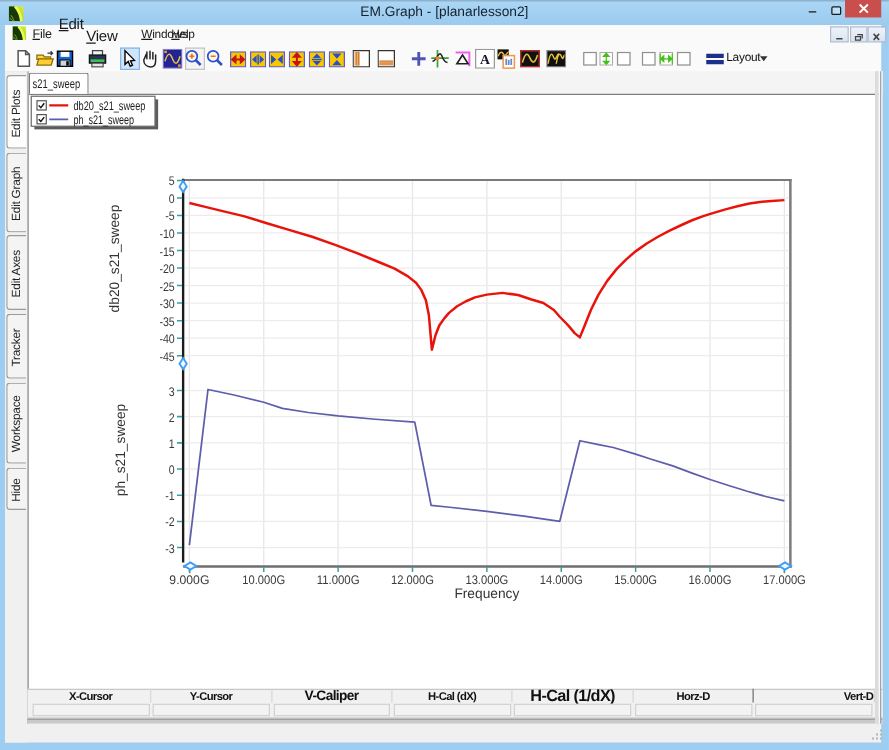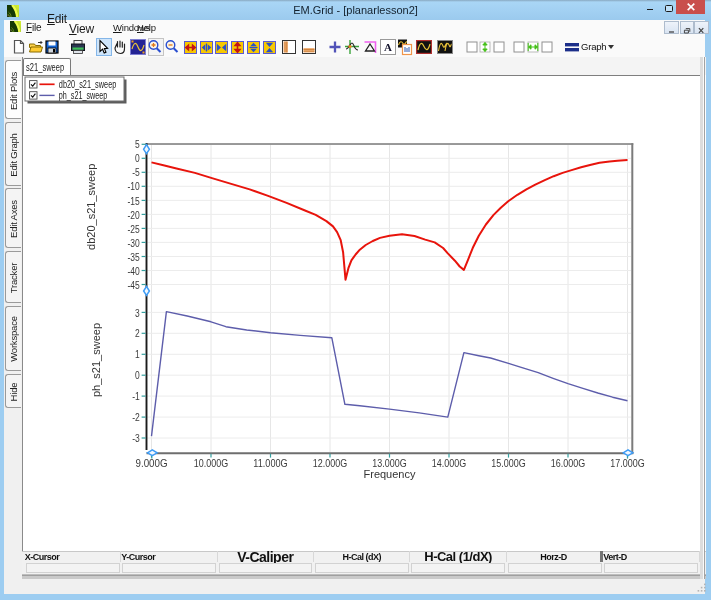--- a/index.html
+++ b/index.html
@@ -15,21 +15,21 @@
           <stop offset="1" stop-color="#d8f038"></stop>
         </linearGradient>
       </defs>
 <rect width="16" height="16" fill="url(#lg6.5)"></rect>
 <path d="M 0,0 L 6,0 C 10,5 12,10 12.5,16 L 0,16 Z" fill="#153a05"></path>
 <path d="M 6.8,0 C 10.8,4.5 13,10 13.5,16" fill="none" stroke="#ecfc4c" stroke-width="3"></path>
 <path d="M 2,9.5 C 4,11 5.2,13 5.6,15.8" fill="none" stroke="#6e8c1e" stroke-width="1.3"></path>
 <path d="M 0.8,12.5 C 2.6,13.5 3.8,14.6 4.1,16" fill="none" stroke="#8fae2c" stroke-width="1"></path>
 <rect x="0.6" y="13.6" width="1.4" height="1.4" fill="#7a4a62"></rect>
 </svg>
-<div class="abs" style="left:0;top:3.5px;width:711px;text-align:center;font-size:11px;color:#14222e">EM.Grid - [planarlesson2]</div>
+<div class="abs" style="left:0;top:3.5px;width:711px;text-align:center;font-size:11px;color:#14222e">EM.Graph - [planarlesson2]</div>
 <div class="abs" style="left:646.5px;top:8.6px;width:6.4px;height:1.8px;background:#1a1a1a"></div>
 <div class="abs" style="left:664.5px;top:4.5px;width:6.8px;height:5.4px;border:1.3px solid #1a1a1a;border-radius:1.5px;background:#bfe0f8"></div>
 <div class="abs" style="left:675.5px;top:0;width:29.8px;height:13.7px;background:#c94f4c">
 <svg width="29.8" height="13.7">
         <path d="M 11.7,3.6 L 18.3,10.1 M 18.3,3.6 L 11.7,10.1" stroke="#fff" stroke-width="1.6"></path>
       </svg></div>
 
 <div class="abs" style="left:4.2px;top:19.5px;width:701.3px;height:16px;background:#fafafa"></div>
 <svg style="position:absolute;left:10px;top:21.3px" width="11" height="11" viewBox="0 0 16 16">
 <defs>
@@ -190,21 +190,21 @@
       <path d="M 1.5,6 h 9 M 1.5,6 l 2.5,-2.2 v 4.4 z M 10.5,6 l -2.5,-2.2 v 4.4 z" fill="#44c018" stroke="#44c018" stroke-width="1"></path>
       <path d="M 1.2,2 v 8 M 10.8,2 v 8" stroke="#44c018" stroke-width="1"></path>
     </svg>
 <svg style="position:absolute;left:540.5px;top:41.0px" width="12" height="12" viewBox="0 0 12 12">
       <rect x="1" y="1" width="10" height="10" fill="#fff" stroke="#909090" stroke-width="1"></rect>
     </svg>
 <svg style="position:absolute;left:563.5px;top:41.0px" width="16" height="12" viewBox="0 0 16 12">
       <rect x="1" y="2" width="14" height="3.4" fill="#1c2f8a"></rect>
       <rect x="1" y="7" width="14" height="3.4" fill="#1c2f8a"></rect>
     </svg>
-<div style="position:absolute;left:581px;top:41px;font-size:9.5px;letter-spacing:-0.2px;color:#111">Graph</div>
+<div style="position:absolute;left:581px;top:41px;font-size:9.5px;letter-spacing:-0.2px;color:#111">Layout</div>
 <div style="position:absolute;left:608px;top:45px;width:0;height:0;border-left:3.5px solid transparent;border-right:3.5px solid transparent;border-top:4px solid #333"></div>
 
 <div class="abs" style="left:4.2px;top:57.3px;width:17.8px;height:536.5px;background:#f0f0f0"></div>
 <div class="abs" style="left:22px;top:57.3px;width:683.6px;height:521.5px;background:#fff;border-left:1px solid #8a8a8a;box-sizing:border-box"></div>
 <div class="abs" style="left:23px;top:57.3px;width:682.6px;height:17.7px;background:#f4f4f4"></div>
 <div style="position:absolute;left:5px;top:60px;width:16px;height:59px;background:#fdfdfd;border:1px solid #9a9a9a;border-right:none;border-radius:3px 0 0 3px;box-sizing:border-box;">
       <div style="position:absolute;left:2px;top:30px;transform:rotate(-90deg) translateX(-50%);transform-origin:0 0;font-size:9.5px;letter-spacing:-0.2px;color:#222;white-space:nowrap">Edit Plots</div>
     </div>
     <div style="position:absolute;left:5px;top:122px;width:16px;height:64px;background:#f4f4f4;border:1px solid #9a9a9a;border-right:none;border-radius:3px 0 0 3px;box-sizing:border-box;">
       <div style="position:absolute;left:2px;top:32px;transform:rotate(-90deg) translateX(-50%);transform-origin:0 0;font-size:9.5px;letter-spacing:-0.2px;color:#222;white-space:nowrap">Edit Graph</div>
@@ -331,33 +331,33 @@
 <path d="M 31,84.3 L 32.7,86.1 L 35.4,82.6" fill="none" stroke="#111" stroke-width="1.15"></path>
 <rect x="29.6" y="91.7" width="7.4" height="7.4" fill="#fff" stroke="#4a4a4a" stroke-width="0.9"></rect>
 <path d="M 31,95.4 L 32.7,97.2 L 35.4,93.7" fill="none" stroke="#111" stroke-width="1.15"></path>
 <line x1="39.4" y1="84.3" x2="54.6" y2="84.3" stroke="#e8140c" stroke-width="1.7"></line>
 <line x1="39.4" y1="95.4" x2="54.6" y2="95.4" stroke="#5d5dab" stroke-width="1.4"></line>
 <text x="58.8" y="87.9" font-size="10" fill="#1c1c1c" textLength="57.5" lengthAdjust="spacingAndGlyphs">db20_s21_sweep</text>
 <text x="58.8" y="99" font-size="10" fill="#1c1c1c" textLength="48.5" lengthAdjust="spacingAndGlyphs">ph_s21_sweep</text>
 </svg>
 
 <div class="abs" style="left:22px;top:550.5px;width:683.6px;height:24px;background:#f1f1f1;border-top:1px solid #c8c8c8;border-bottom:1px solid #bdbdbd;box-sizing:border-box"></div>
-<div style="position:absolute;left:24.8px;top:550.5px;width:96.4px;height:11.5px;border-right:1px solid #d8d8d8;box-sizing:border-box;text-align:left;font-size:9px;font-weight:bold;letter-spacing:-0.5px;color:#111;line-height:12px">X-Cursor</div>
+<div style="position:absolute;left:24.8px;top:550.5px;width:96.4px;height:11.5px;border-right:1px solid #d8d8d8;box-sizing:border-box;text-align:center;font-size:9px;font-weight:bold;letter-spacing:-0.5px;color:#111;line-height:12px">X-Cursor</div>
     <div style="position:absolute;left:25.8px;top:563px;width:93.9px;height:10px;background:#f3f3f3;border:1px solid #d2d2d2;box-sizing:border-box"></div>
-    <div style="position:absolute;left:121.2px;top:550.5px;width:96.4px;height:11.5px;border-right:1px solid #d8d8d8;box-sizing:border-box;text-align:left;font-size:9px;font-weight:bold;letter-spacing:-0.5px;color:#111;line-height:12px">Y-Cursor</div>
+    <div style="position:absolute;left:121.2px;top:550.5px;width:96.4px;height:11.5px;border-right:1px solid #d8d8d8;box-sizing:border-box;text-align:center;font-size:9px;font-weight:bold;letter-spacing:-0.5px;color:#111;line-height:12px">Y-Cursor</div>
     <div style="position:absolute;left:122.2px;top:563px;width:93.9px;height:10px;background:#f3f3f3;border:1px solid #d2d2d2;box-sizing:border-box"></div>
-    <div style="position:absolute;left:217.6px;top:550.5px;width:96.4px;height:11.5px;border-right:1px solid #d8d8d8;box-sizing:border-box;text-align:center;font-size:14px;font-weight:bold;letter-spacing:-0.5px;color:#111;line-height:12px">V-Caliper</div>
+    <div style="position:absolute;left:217.6px;top:550.5px;width:96.4px;height:11.5px;border-right:1px solid #d8d8d8;box-sizing:border-box;text-align:center;font-size:11px;font-weight:bold;letter-spacing:-0.5px;color:#111;line-height:12px">V-Caliper</div>
     <div style="position:absolute;left:218.6px;top:563px;width:93.9px;height:10px;background:#f3f3f3;border:1px solid #d2d2d2;box-sizing:border-box"></div>
     <div style="position:absolute;left:314.0px;top:550.5px;width:96.4px;height:11.5px;border-right:1px solid #d8d8d8;box-sizing:border-box;text-align:center;font-size:9px;font-weight:bold;letter-spacing:-0.5px;color:#111;line-height:12px">H-Cal (dX)</div>
     <div style="position:absolute;left:315.0px;top:563px;width:93.9px;height:10px;background:#f3f3f3;border:1px solid #d2d2d2;box-sizing:border-box"></div>
     <div style="position:absolute;left:410.4px;top:550.5px;width:96.4px;height:11.5px;border-right:1px solid #d8d8d8;box-sizing:border-box;text-align:center;font-size:13px;font-weight:bold;letter-spacing:-0.5px;color:#111;line-height:12px">H-Cal (1/dX)</div>
     <div style="position:absolute;left:411.4px;top:563px;width:93.9px;height:10px;background:#f3f3f3;border:1px solid #d2d2d2;box-sizing:border-box"></div>
-    <div style="position:absolute;left:506.8px;top:550.5px;width:96.4px;height:11.5px;border-right:3px solid #737373;box-sizing:border-box;text-align:center;font-size:9px;font-weight:bold;letter-spacing:-0.5px;color:#111;line-height:12px">Horz-D</div>
+    <div style="position:absolute;left:506.8px;top:550.5px;width:96.4px;height:11.5px;border-right:1px solid #737373;box-sizing:border-box;text-align:center;font-size:9px;font-weight:bold;letter-spacing:-0.5px;color:#111;line-height:12px">Horz-D</div>
     <div style="position:absolute;left:507.8px;top:563px;width:93.9px;height:10px;background:#f3f3f3;border:1px solid #d2d2d2;box-sizing:border-box"></div>
-    <div style="position:absolute;left:603.2px;top:550.5px;width:96.4px;height:11.5px;border-right:1px solid #d8d8d8;box-sizing:border-box;text-align:left;font-size:9px;font-weight:bold;letter-spacing:-0.5px;color:#111;line-height:12px">Vert-D</div>
+    <div style="position:absolute;left:603.2px;top:550.5px;width:96.4px;height:11.5px;border-right:1px solid #d8d8d8;box-sizing:border-box;text-align:right;font-size:9px;font-weight:bold;letter-spacing:-0.5px;color:#111;line-height:12px">Vert-D</div>
     <div style="position:absolute;left:604.2px;top:563px;width:93.9px;height:10px;background:#f3f3f3;border:1px solid #d2d2d2;box-sizing:border-box"></div>
 <div class="abs" style="left:22px;top:574.5px;width:683.6px;height:1.6px;background:#9f9f9f"></div>
 <div class="abs" style="left:22px;top:576.1px;width:683.6px;height:2.7px;background:#c9c9c9"></div>
 <div class="abs" style="left:700px;top:57.3px;width:2.6px;height:521.5px;background:#dcdcdc"></div>
 <div class="abs" style="left:702.6px;top:57.3px;width:1px;height:521.5px;background:#fafafa"></div>
 <div class="abs" style="left:703.6px;top:57.3px;width:1.7px;height:521.5px;background:#a2a2a2"></div>
 
 <div class="abs" style="left:4.2px;top:578.8px;width:701.3px;height:15px;background:#f0f0f0"></div>
 <svg class="abs" style="left:697px;top:583px" width="10" height="10">
       <g fill="#b4b4b4">

